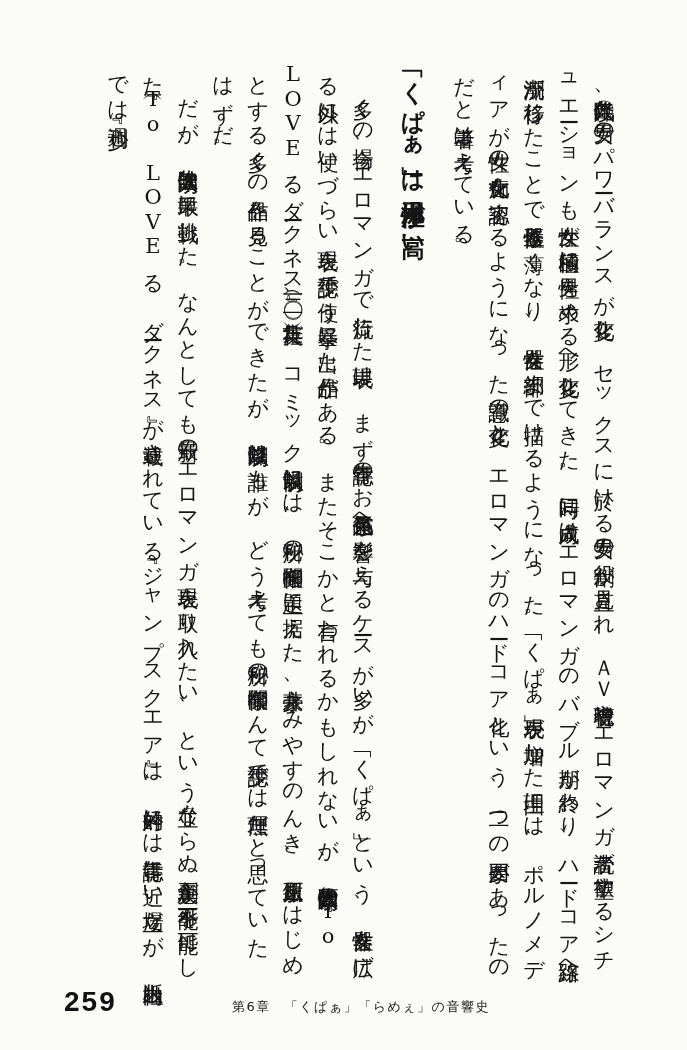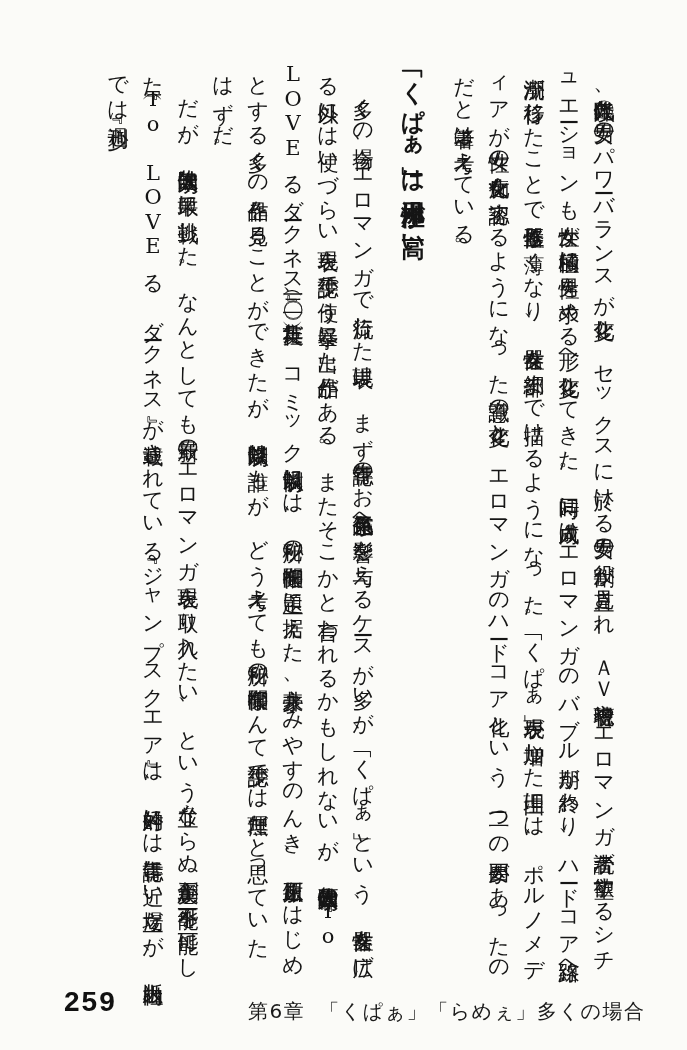--- a/index.html
+++ b/index.html
@@ -56,41 +56,40 @@
     font-weight: bold;
     font-size: 28px;
     letter-spacing: 2px;
     color: #111;
   }
   .footer-running {
     position: absolute;
     left: 232px;
     top: 998px;
     font-family: "DejaVu Sans", "Liberation Sans", sans-serif;
-    font-size: 20px;
+    font-size: 13px;
     letter-spacing: 1.5px;
     color: #1a1a1a;
     display: flex;
     gap: 14px;
     white-space: nowrap;
-    margin-left: 16px;
   }
 </style>
 </head>
 <body>
 
 <div class="page">
 
   <div class="body-text">
     <p>九〇年代以降、男女のパワーバランスが変化し、セックスに於ける男女の役割が見直され、ＡＶ視聴者やエロマンガ読者が欲望するシチュエーションも女性が積極的に男性を求める形へ変化してきた。同時に成人向けエロマンガのバブル期が終わり、ハードコア路線へ潮流が移行したことで性器修正も薄くなり、女性器を細部まで描けるようになった。「くぱぁ」表現が増加した理由には、ポルノメディアが女性の痴女化を容認するようになった意識の変化と、エロマンガのハードコア化という、二つの要因があったのだと筆者は考えている。</p>
     <h2 class="section-heading">「くぱぁ」は汎用性が高い</h2>
     <p>多くの場合、エロマンガで流行した表現は、まず青年誌のお色気系作品へ影響を与えるケースが多いが、「くぱぁ」という、女性器を広げる以外には使いづらい表現を少年誌で使う暴挙に出た作品がある。またそこかと言われるかもしれないが、矢吹健太朗作画の『To LOVEるダークネス』（二〇一〇、集英社）だ。コミック規制以前には、秘所の御開帳を主題に据えた、永井豪、みやすのんき、川原正敏をはじめとする多くの作品を見ることができたが、規制以降は誰もが、どう考えても秘所の御開帳なんて少年誌では無理だと思っていたはずだ。</p>
     <p>だが、矢吹健太朗は果敢に挑戦した。なんとしても最新のエロマンガ表現を取り入れたい、という並々ならぬ創意工夫が不可能を可能にした（『To LOVEる　ダークネス』が連載されている『ジャンプスクエア』は、対外的には青年誌に近い立場だが、出版社内では『週刊少</p>
   </div>
 
   <div class="footer-page-number">259</div>
 
   <div class="footer-running">
     <span>第6章</span>
-    <span>「くぱぁ」「らめぇ」多くの場合</span>
+    <span>「くぱぁ」「らめぇ」の音響史</span>
   </div>
 
 </div>
 
 </body></html>

